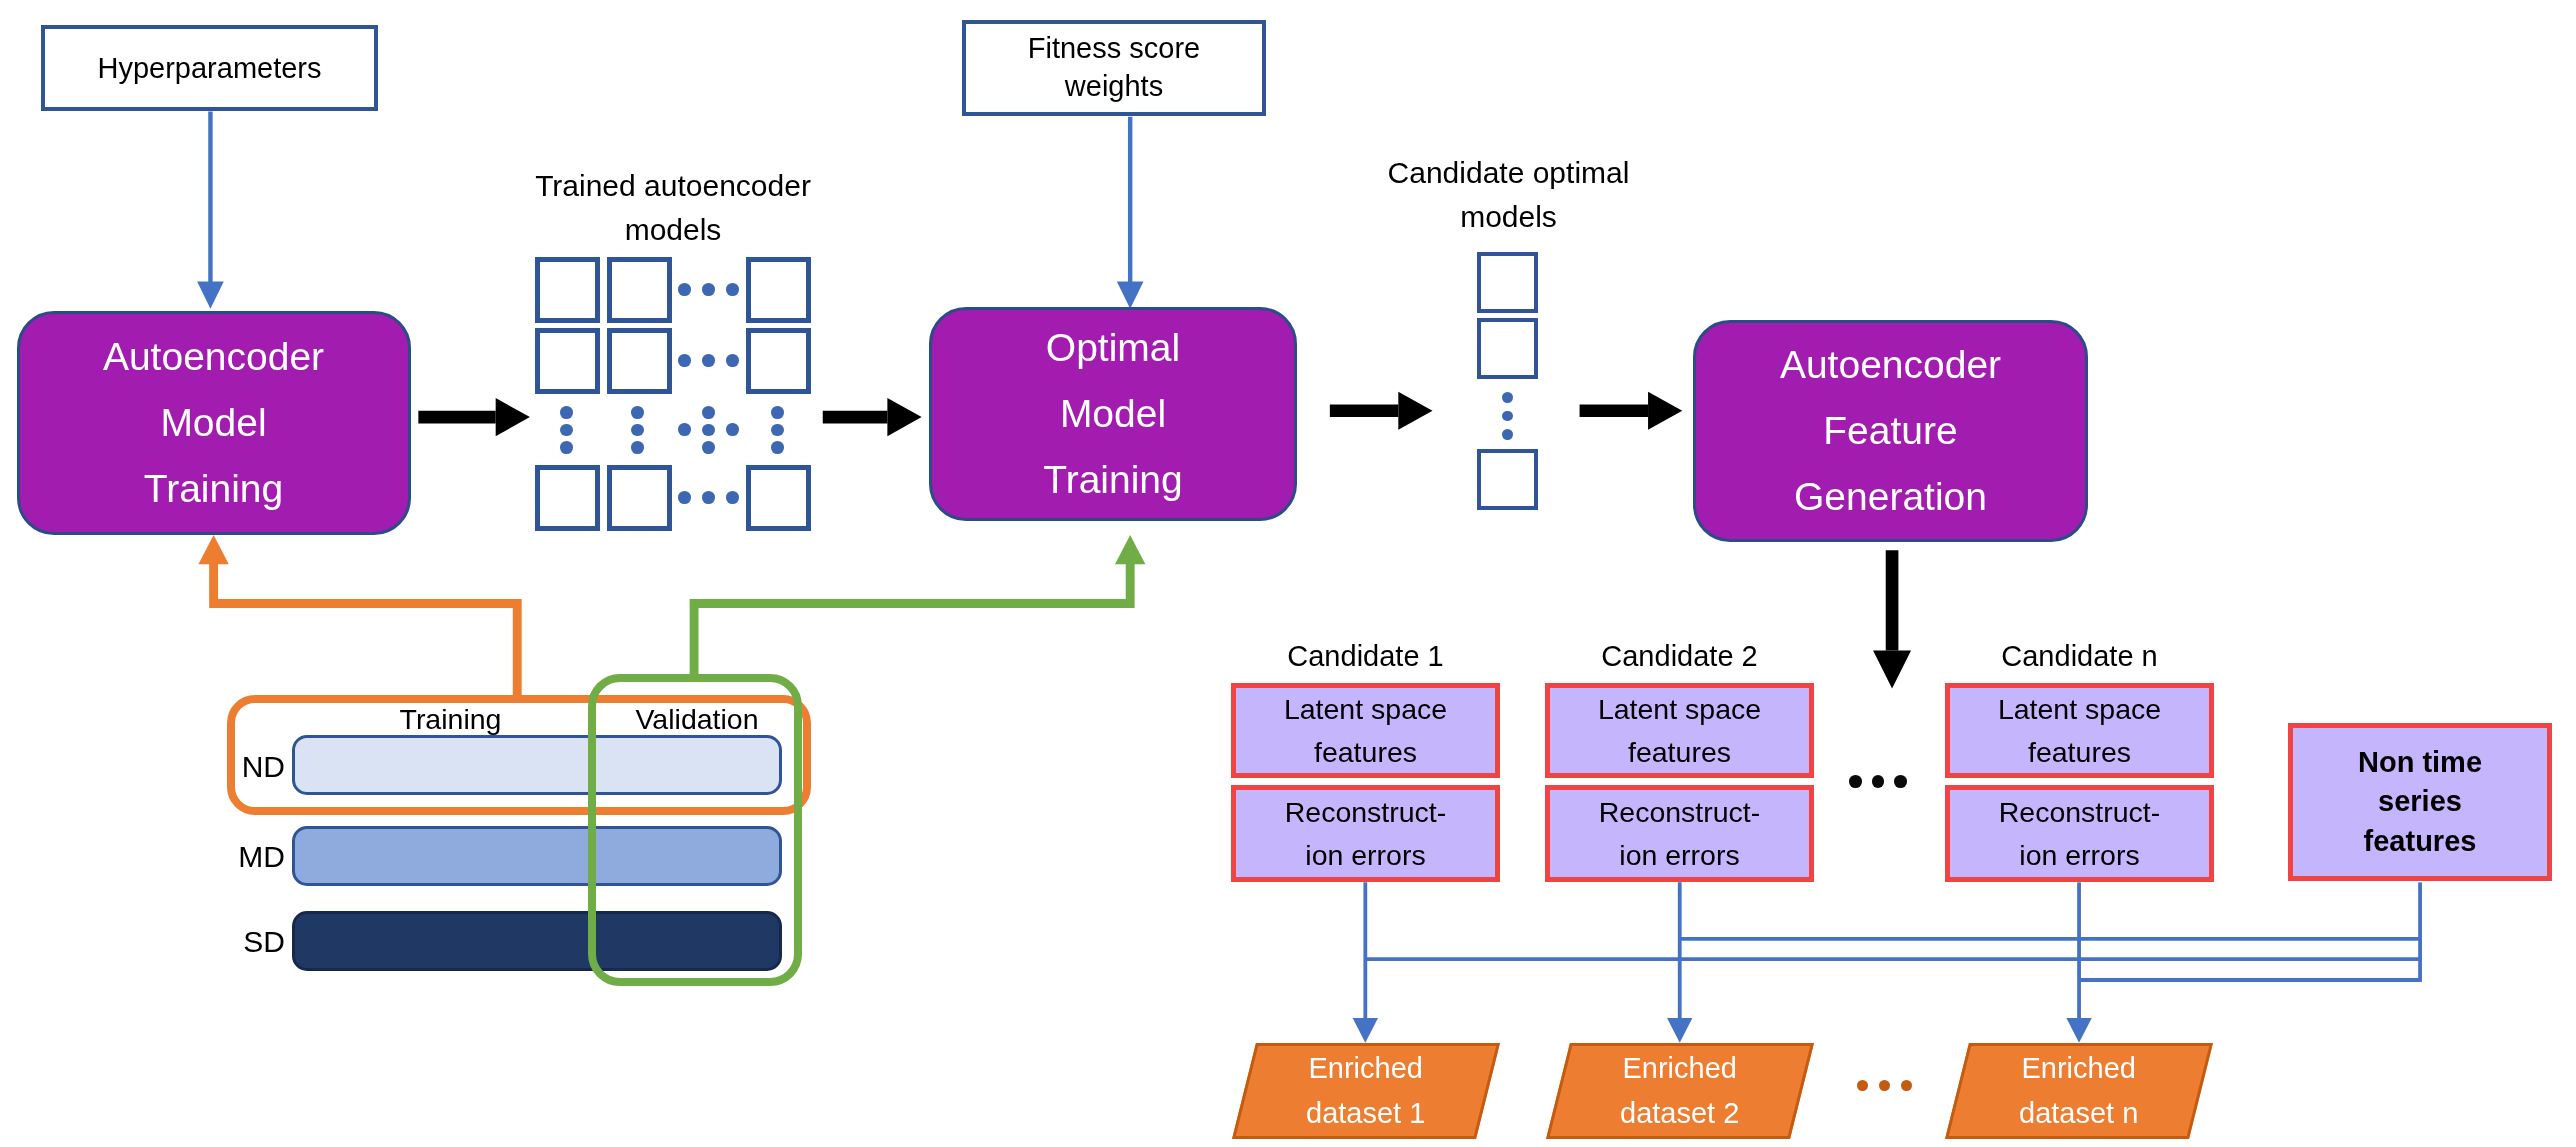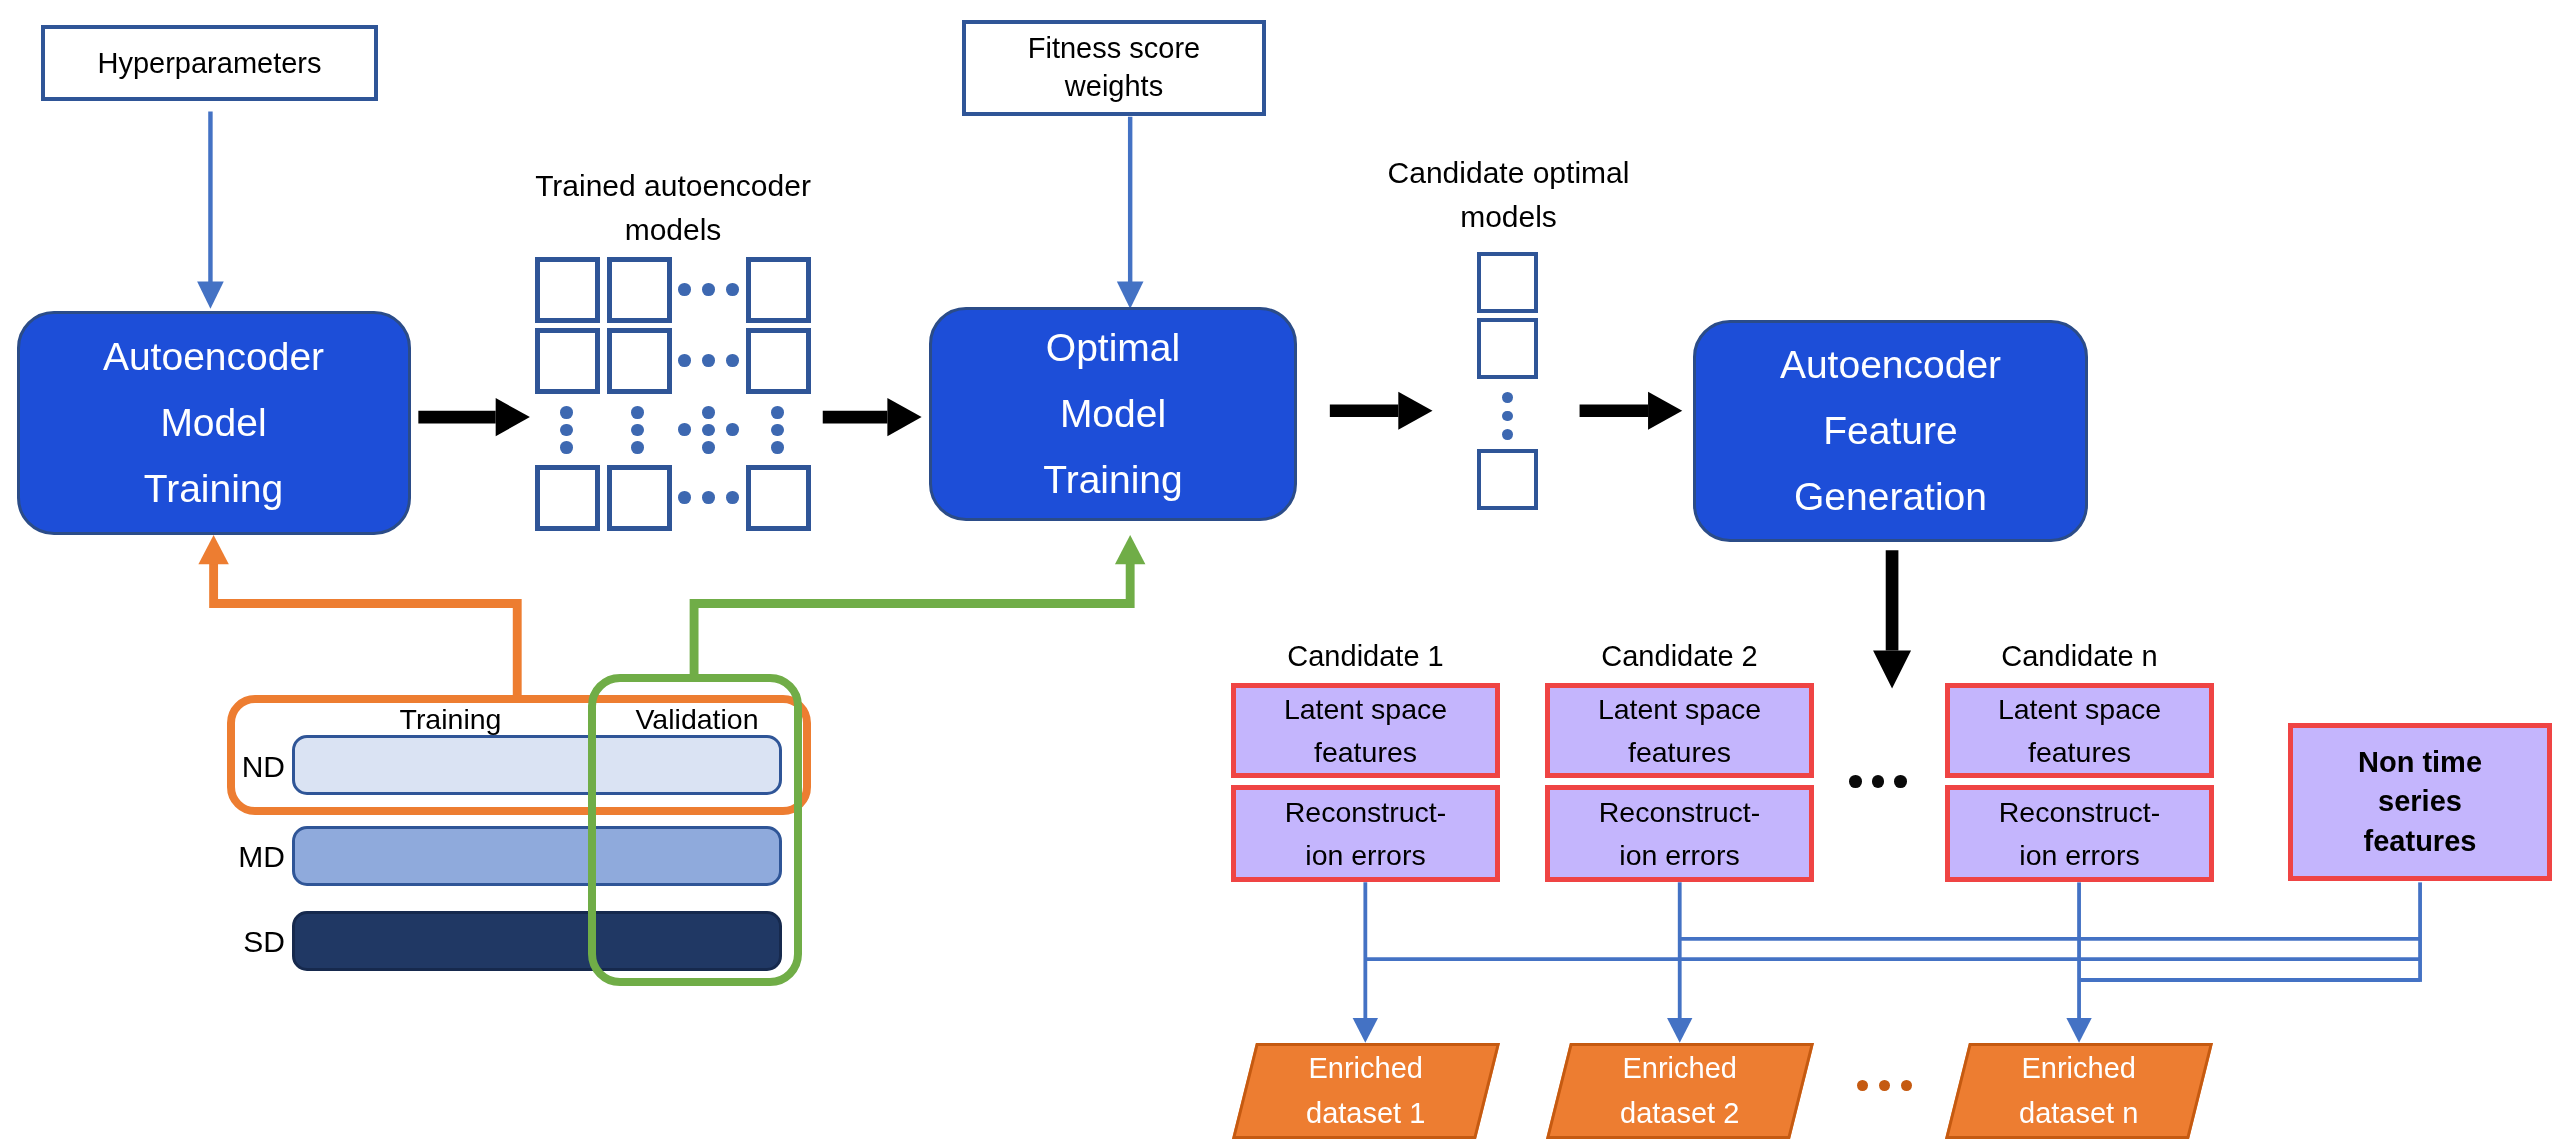--- a/index.html
+++ b/index.html
@@ -3,21 +3,21 @@
 <meta charset="utf-8">
 <style>
   html,body{margin:0;padding:0;background:#ffffff;}
   .canvas{
     position:relative;width:2576px;height:1148px;background:#ffffff;overflow:hidden;
     font-family:"Liberation Sans",sans-serif;color:#000;
   }
   .overlay{position:absolute;left:0;top:0;width:2576px;height:1148px;z-index:1;}
   .node{position:absolute;z-index:2;box-sizing:border-box;display:flex;flex-direction:column;align-items:center;justify-content:center;text-align:center;}
   .big-box{
-    background:#1d4ed8;border:3.2px solid #2B4C88;border-radius:37px;color:#ffffff;
+    background:#a21caf;border:3.2px solid #2B4C88;border-radius:37px;color:#ffffff;
     font-size:39px;line-height:1.7;font-weight:400;
   }
   .outline-box{background:#ffffff;border:4.4px solid #2F5597;font-size:29px;line-height:1.4;}
   .thin-box{background:#c4b5fd;border:5px solid #ef4444;font-size:28.5px;line-height:1.5;}
   .label{position:absolute;z-index:2;text-align:center;font-size:29px;line-height:1.45;}
   .sq{position:absolute;z-index:2;box-sizing:border-box;background:#ffffff;border:5px solid #2F5597;}
   .sq-sm{position:absolute;z-index:2;box-sizing:border-box;background:#ffffff;border:4.4px solid #2F5597;}
   .dotrow{position:absolute;z-index:2;display:flex;justify-content:space-between;align-items:center;}
   .dotcol{position:absolute;z-index:2;display:flex;flex-direction:column;justify-content:space-between;align-items:center;}
   .dot{border-radius:50%;background:#3d68b1;}
@@ -102,21 +102,21 @@
     </g>
 
     <g>
       <line x1="3818" y1="1392" x2="3818" y2="1549" stroke="#4472C4" stroke-width="6"></line>
       <line x1="2650" y1="1481" x2="3818" y2="1481" stroke="#4472C4" stroke-width="6"></line>
       <line x1="2154" y1="1513" x2="3818" y2="1513" stroke="#4472C4" stroke-width="6"></line>
       <line x1="3280" y1="1546" x2="3818" y2="1546" stroke="#4472C4" stroke-width="6"></line>
     </g>
   </svg>
 
-  <div class="node outline-box" style="left:41px;top:25px;width:337px;height:76px;">
+  <div class="node outline-box" style="left:41px;top:25px;width:337px;height:86px;">
     <span class="line">Hyperparameters</span>
   </div>
 
   <div class="node outline-box" style="left:962px;top:19.6px;width:304px;height:96px;line-height:1.3;">
     <span class="line">Fitness score</span>
     <span class="line">weights</span>
   </div>
 
   <div class="node big-box" style="left:16.5px;top:311px;width:394px;height:224px;">
     <span class="line">Autoencoder</span>

